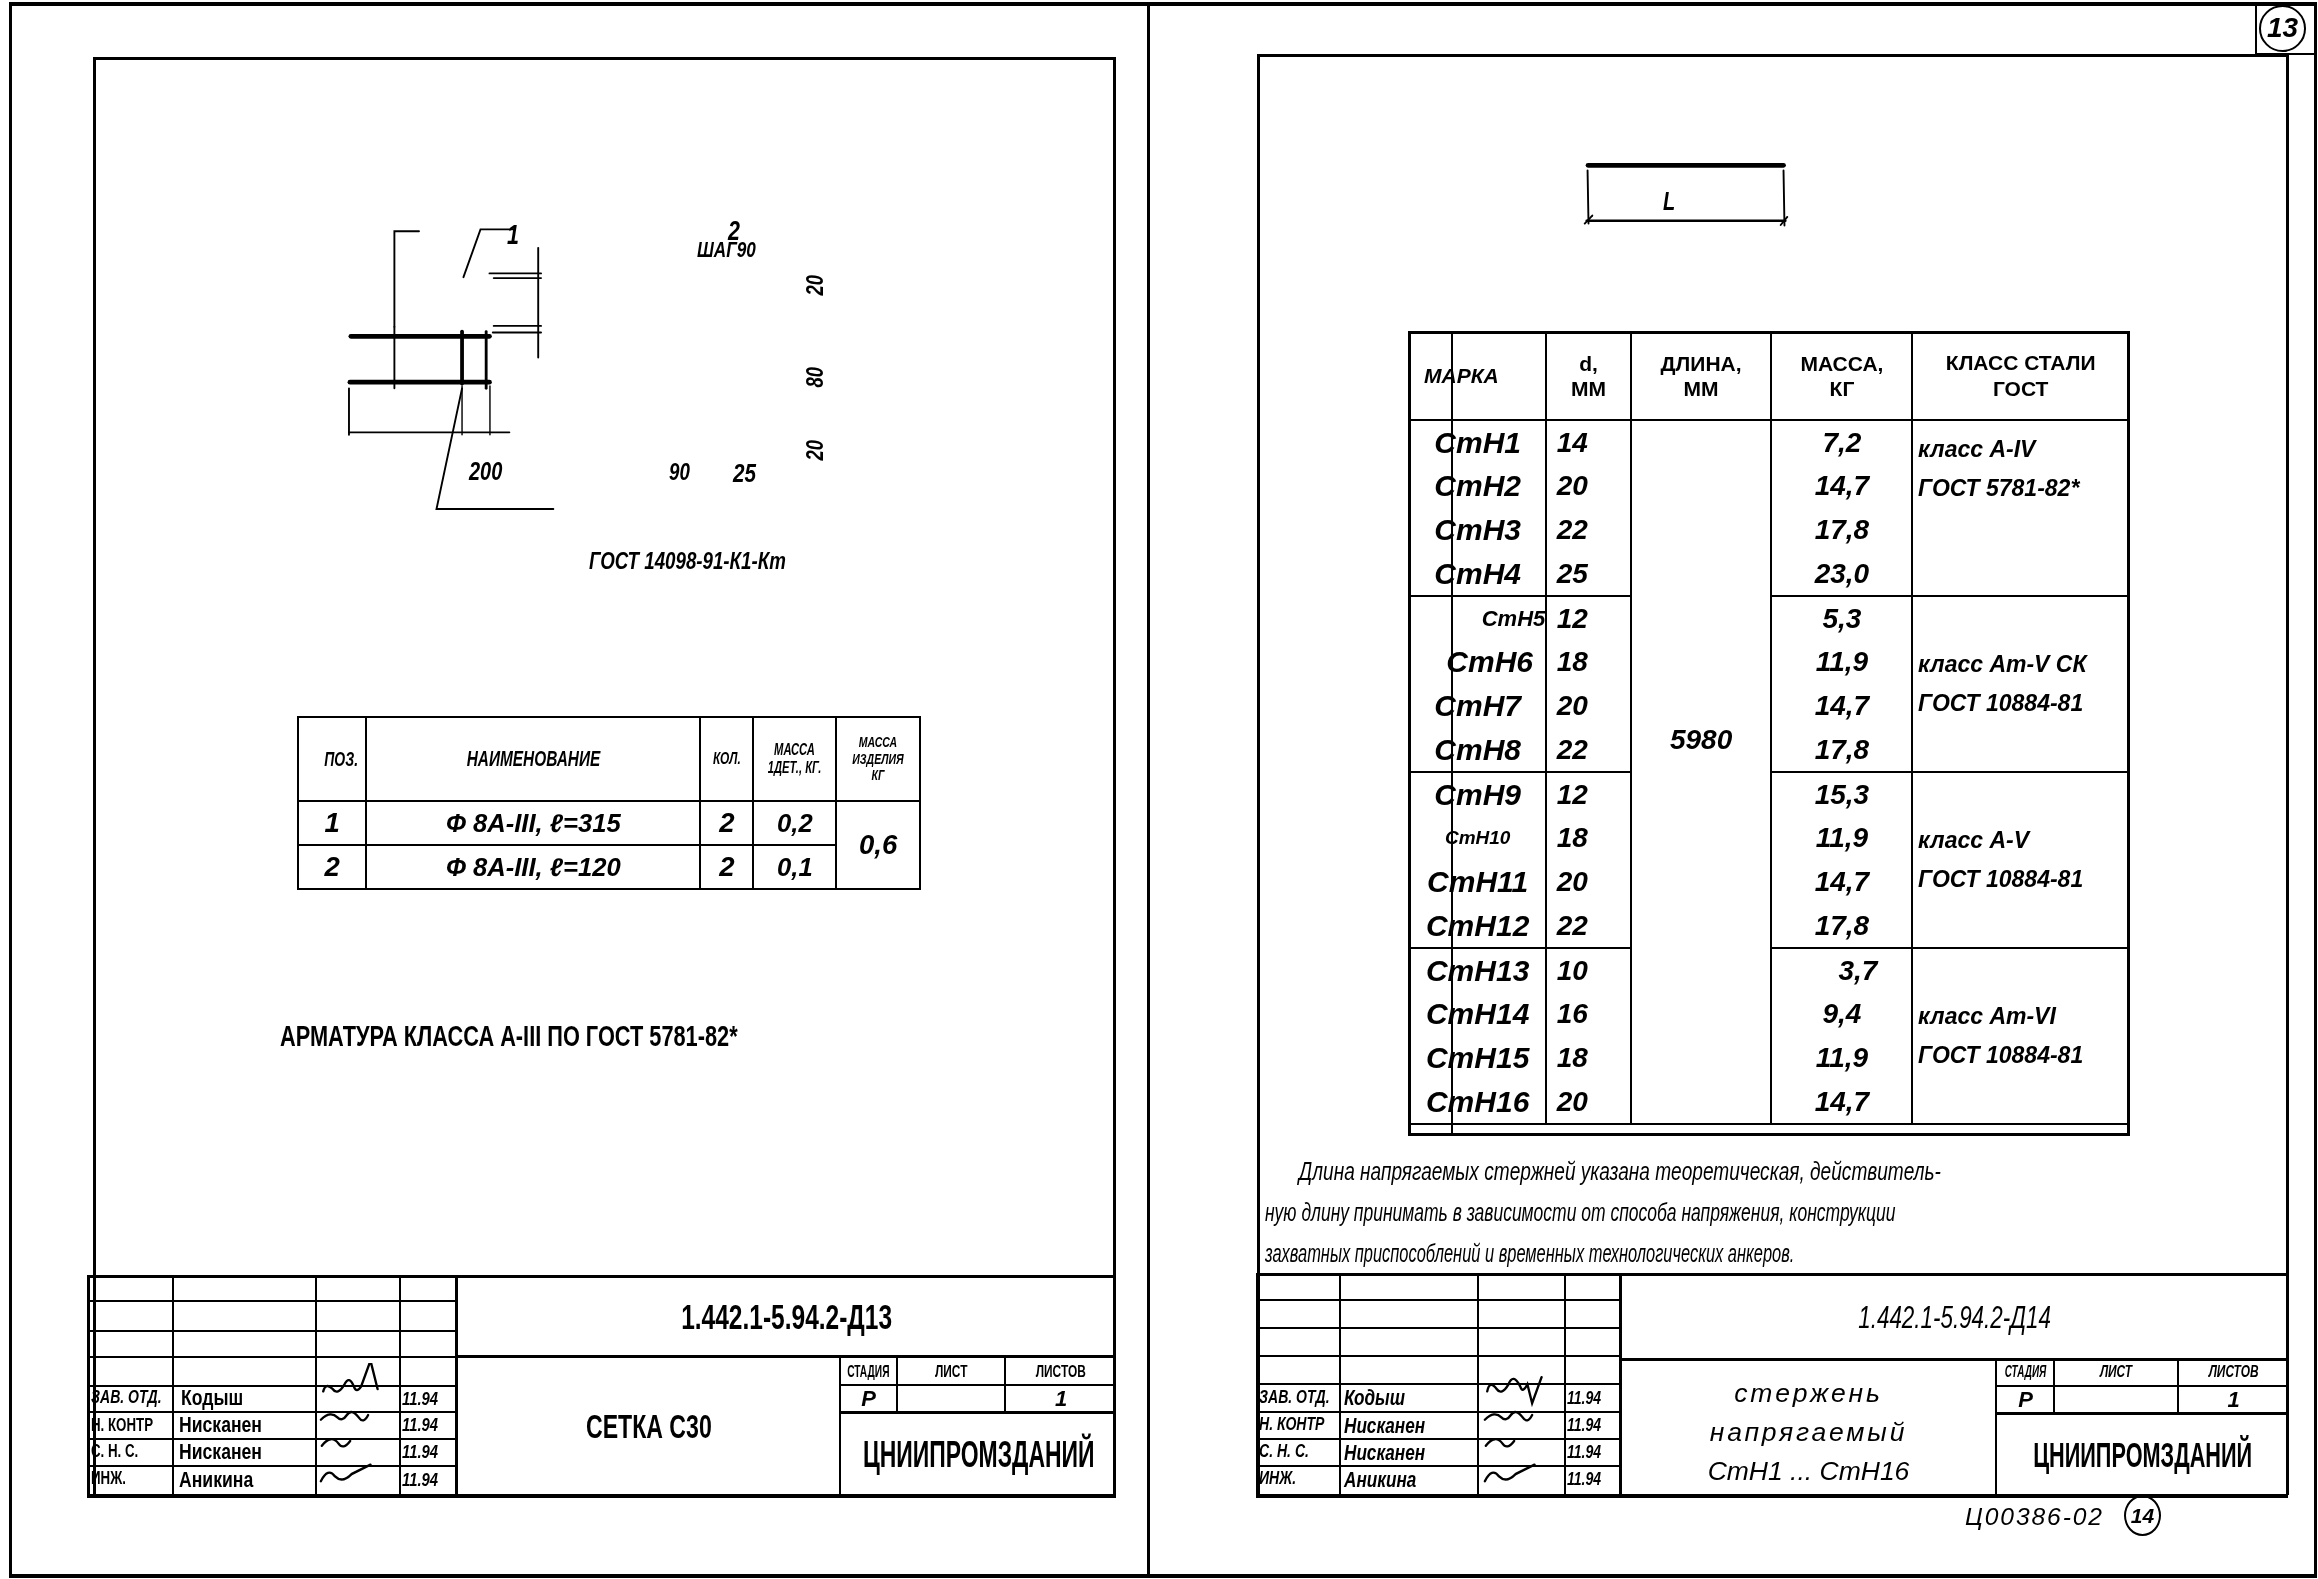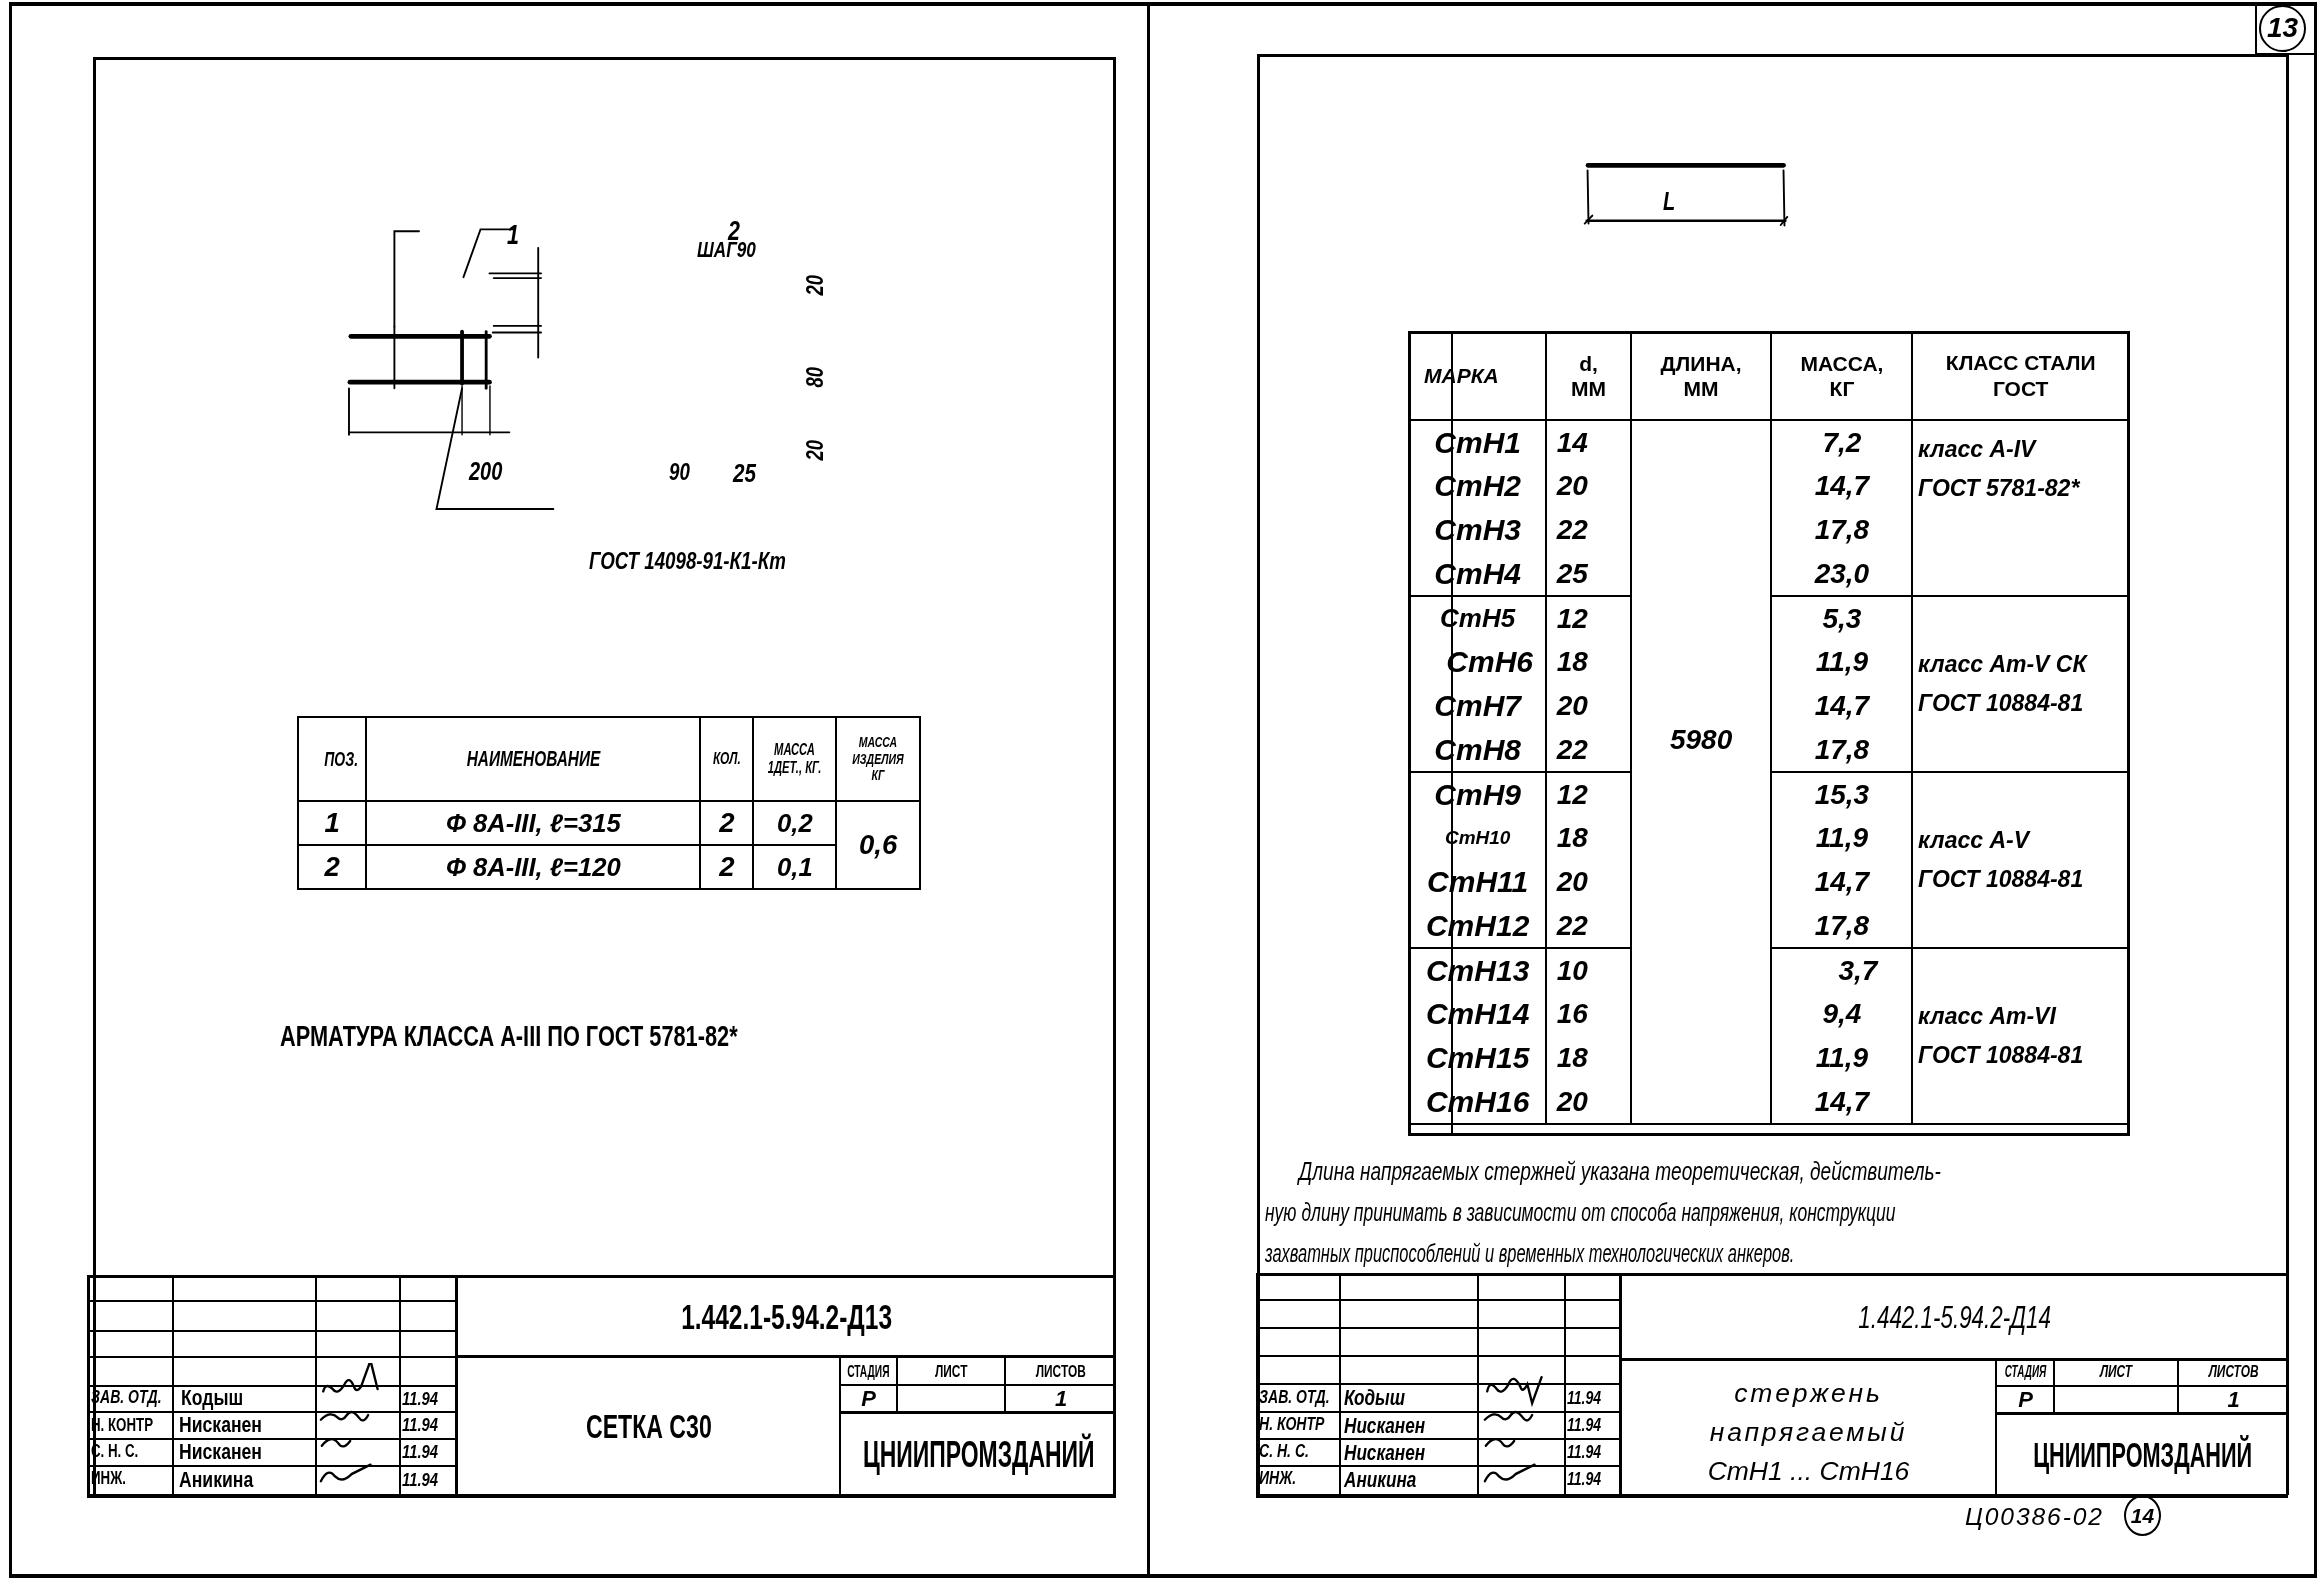--- a/index.html
+++ b/index.html
@@ -254,21 +254,21 @@
       <td style="font-size:28px;border-top:none;border-bottom:none;text-align:left;padding-left:9.5px;">22</td>
       <td style="font-size:28px;border-top:none;border-bottom:none;">17,8</td>
     </tr>
     <tr style="height:44px;">
       <td style="font-size:30px;border-top:none;">СтН4</td>
       <td style="font-size:28px;border-top:none;text-align:left;padding-left:9.5px;">25</td>
       <td style="font-size:28px;border-top:none;">23,0</td>
     </tr>
 
     <tr style="height:44px;">
-      <td style="font-size:26px;border-bottom:none;">СтН5</td>
+      <td style="font-size:22px;border-bottom:none;text-align:right;">СтН5</td>
       <td style="font-size:28px;border-bottom:none;text-align:left;padding-left:9.5px;">12</td>
       <td style="font-size:28px;border-bottom:none;">5,3</td>
       <td rowspan="4" style="font-size:23px;text-align:left;padding-left:4.7px;line-height:1.7;">
         <div>класс Ат-V СК</div>
         <div>ГОСТ 10884-81</div>
       </td>
     </tr>
     <tr style="height:44px;">
       <td style="font-size:30px;border-top:none;border-bottom:none;padding-left:24px;">СтН6</td>
       <td style="font-size:28px;border-top:none;border-bottom:none;text-align:left;padding-left:9.5px;">18</td>

